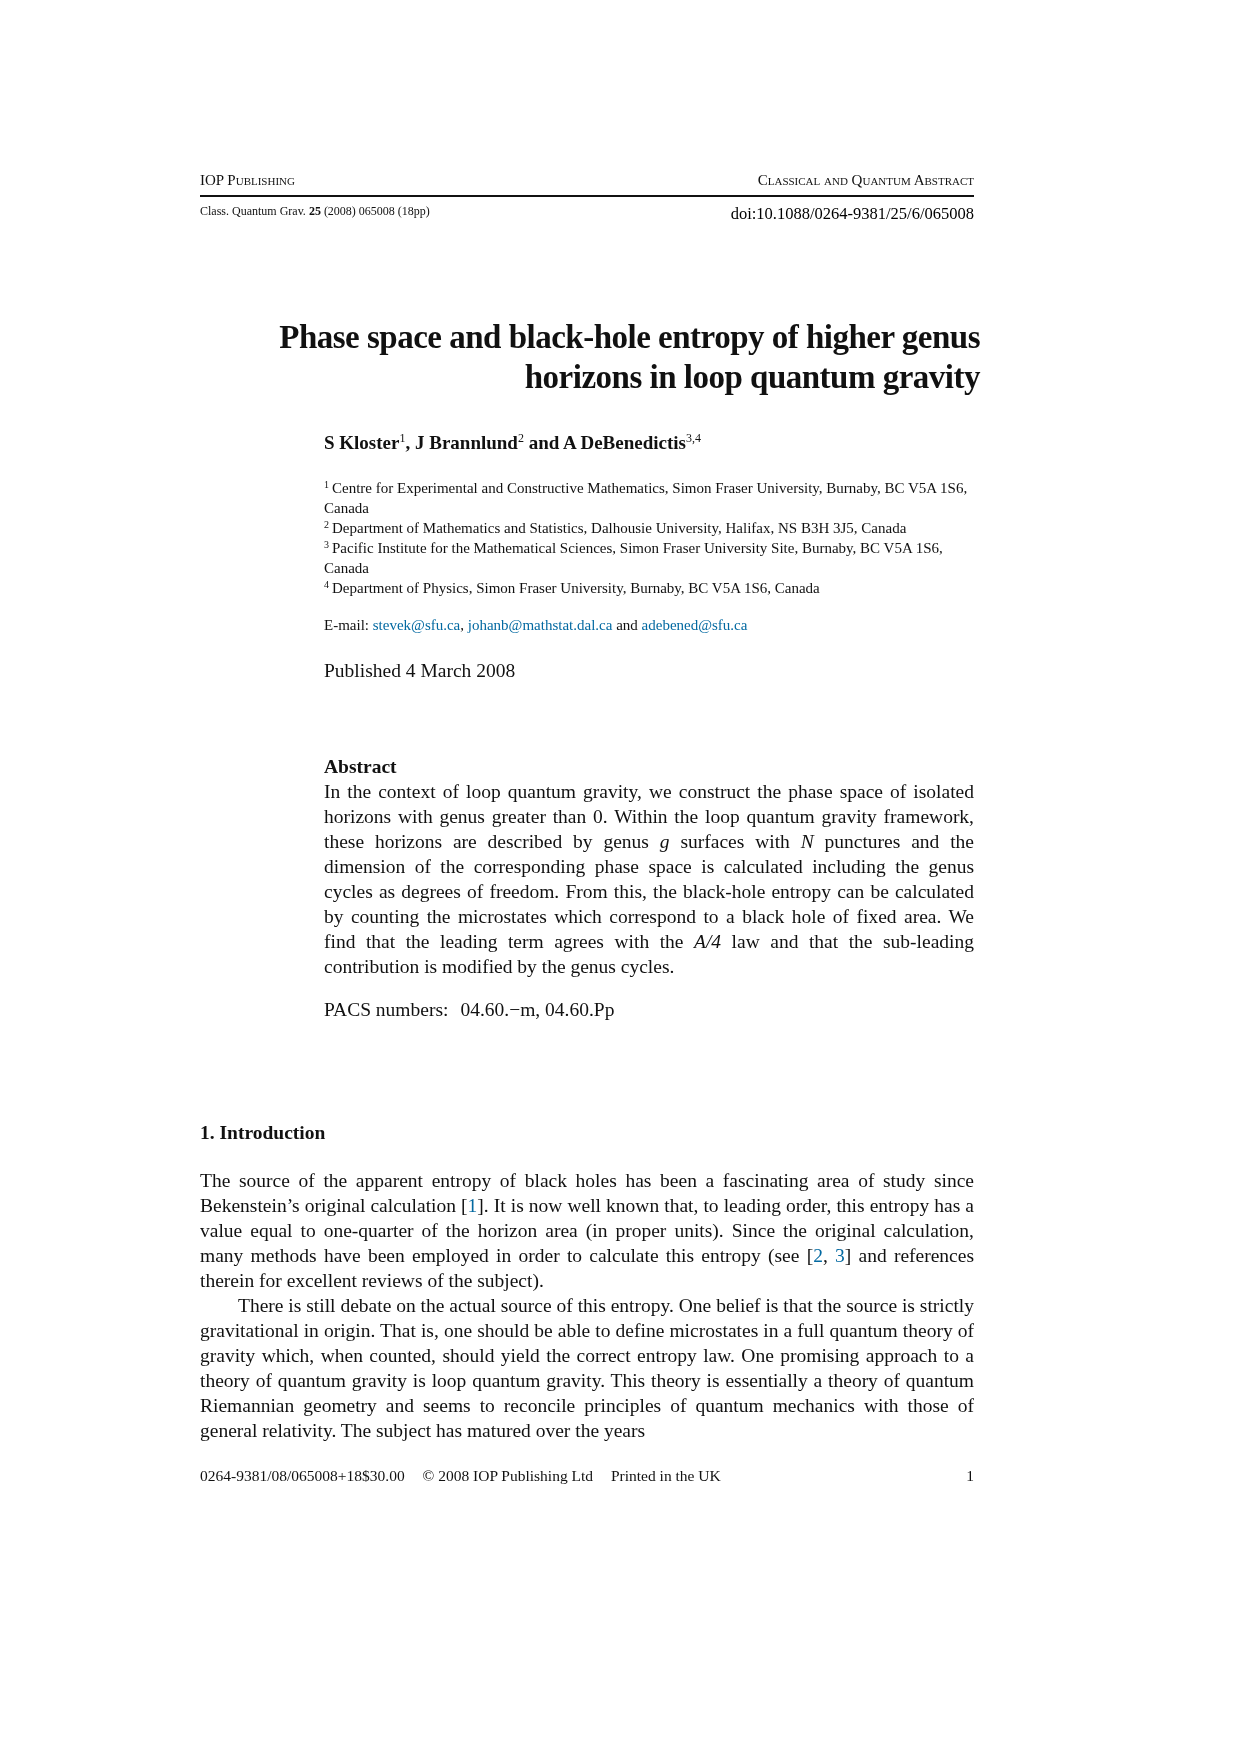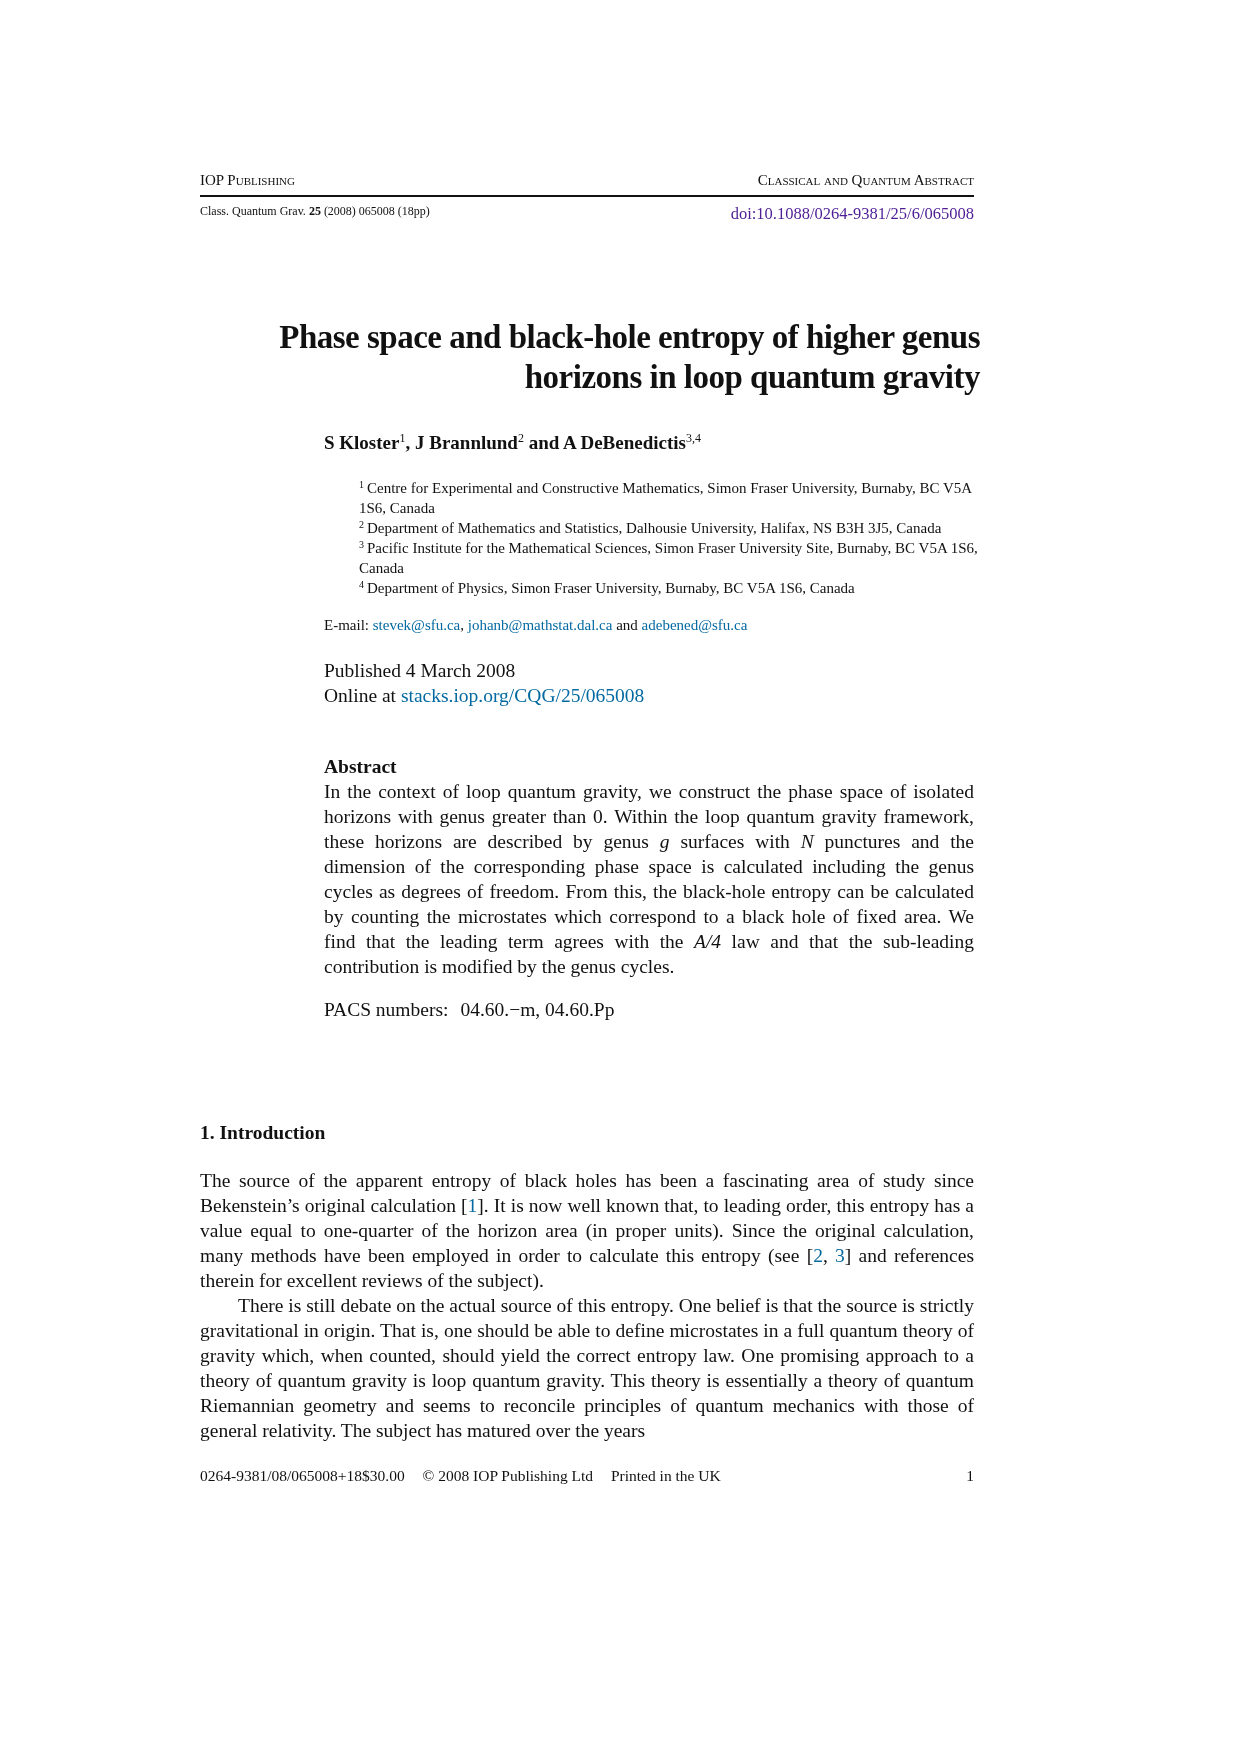--- a/index.html
+++ b/index.html
@@ -3,26 +3,26 @@
 <meta charset="utf-8">
 <style>
   html, body { margin:0; padding:0; background:#ffffff; }
   body { width:1240px; height:1755px; position:relative; font-family:"Liberation Serif","DejaVu Serif",serif; color:#111; }
   .page { position:absolute; left:0; top:16px; width:1240px; height:1755px; }
   .abs { position:absolute; }
   .hdr-left { left:200px; top:156px; font-size:15px; }
   .hdr-right { right:266px; top:156px; font-size:15px; text-align:right; }
   .rule { left:200px; top:179px; width:774px; height:1.5px; background:#111; }
   .jref { left:200px; top:188px; font-size:12px; }
-  .doi { right:266px; top:188px; font-size:16.5px; color:#4c1d95; text-decoration:none; }
+  .doi { right:266px; top:188px; font-size:16.5px; color:#000000; text-decoration:none; }
   .title { left:200px; top:301px; width:780px; font-size:33px; font-weight:bold; line-height:40px; letter-spacing:-0.5px; }
   .authors { left:324px; top:416px; font-size:19px; font-weight:bold; }
   .authors sup { font-size:12px; font-weight:normal; vertical-align:7px; line-height:0; }
   .affils { left:324px; top:462px; width:660px; font-size:15px; line-height:20px; }
-  .affils .aff { display:block;margin-left:35px; }
+  .affils .aff { display:block; }
   .affils sup { font-size:10px; vertical-align:5px; line-height:0; margin-right:3px; }
   .email { left:324px; top:601px; font-size:15px; }
   .link { color:#0369a1; text-decoration:none; }
   .dates { left:324px; top:642px; font-size:19.5px; line-height:25px; }
   .abstract { left:324px; top:738px; width:650px; font-size:19.5px; line-height:25px; }
   .abstract .head { font-weight:bold; display:block; }
   .abstract .body { display:block; text-align:justify; text-align-last:left; }
   .pacs { left:324px; top:983px; font-size:19.5px; }
   .pacs .val { margin-left:12px; }
   .sec { left:200px; top:1106px; font-size:19.5px; font-weight:bold; }
@@ -67,21 +67,20 @@
     <span class="aff"><sup>4</sup><span>Department of Physics, Simon Fraser University, Burnaby, BC V5A 1S6, Canada</span></span>
   </div>
 
   <div class="abs email">
     <span>E-mail:</span>
     <a class="link" href="#">stevek@sfu.ca</a><span>, </span><a class="link" href="#">johanb@mathstat.dal.ca</a><span> and </span><a class="link" href="#">adebened@sfu.ca</a>
   </div>
 
   <div class="abs dates">
     <div>Published 4 March 2008</div>
-    <div><span>Online at </span><a class="link" href="#">stacks.iop.org/CQG/25/065008</a></div>
   </div>
 
   <div class="abs abstract">
     <span class="head">Abstract</span>
     <span class="body"><span>In the context of loop quantum gravity, we construct the phase space of isolated horizons with genus greater than 0. Within the loop quantum gravity framework, these horizons are described by genus </span><i class="math">g</i><span> surfaces with </span><i class="math">N</i><span> punctures and the dimension of the corresponding phase space is calculated including the genus cycles as degrees of freedom. From this, the black-hole entropy can be calculated by counting the microstates which correspond to a black hole of fixed area. We find that the leading term agrees with the </span><i class="math">A/4</i><span> law and that the sub-leading contribution is modified by the genus cycles.</span></span>
   </div>
 
   <div class="abs pacs">
     <span>PACS numbers:</span><span class="val">04.60.−m, 04.60.Pp</span>
   </div>

